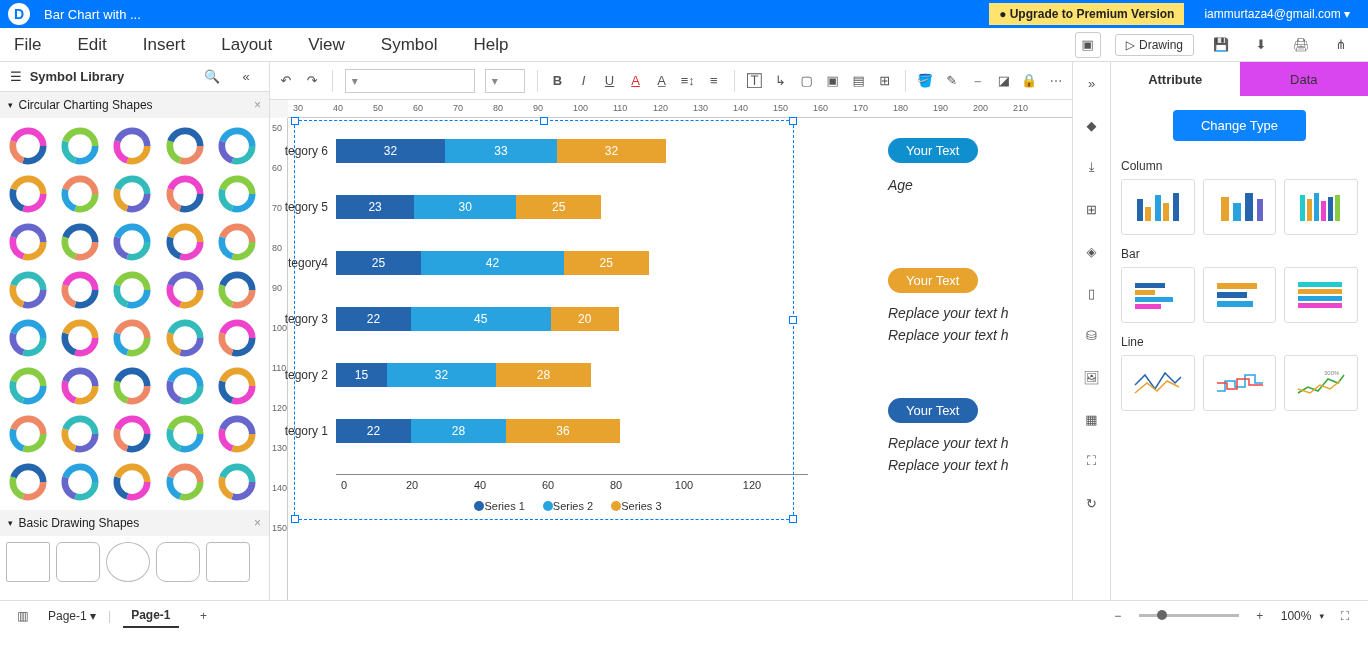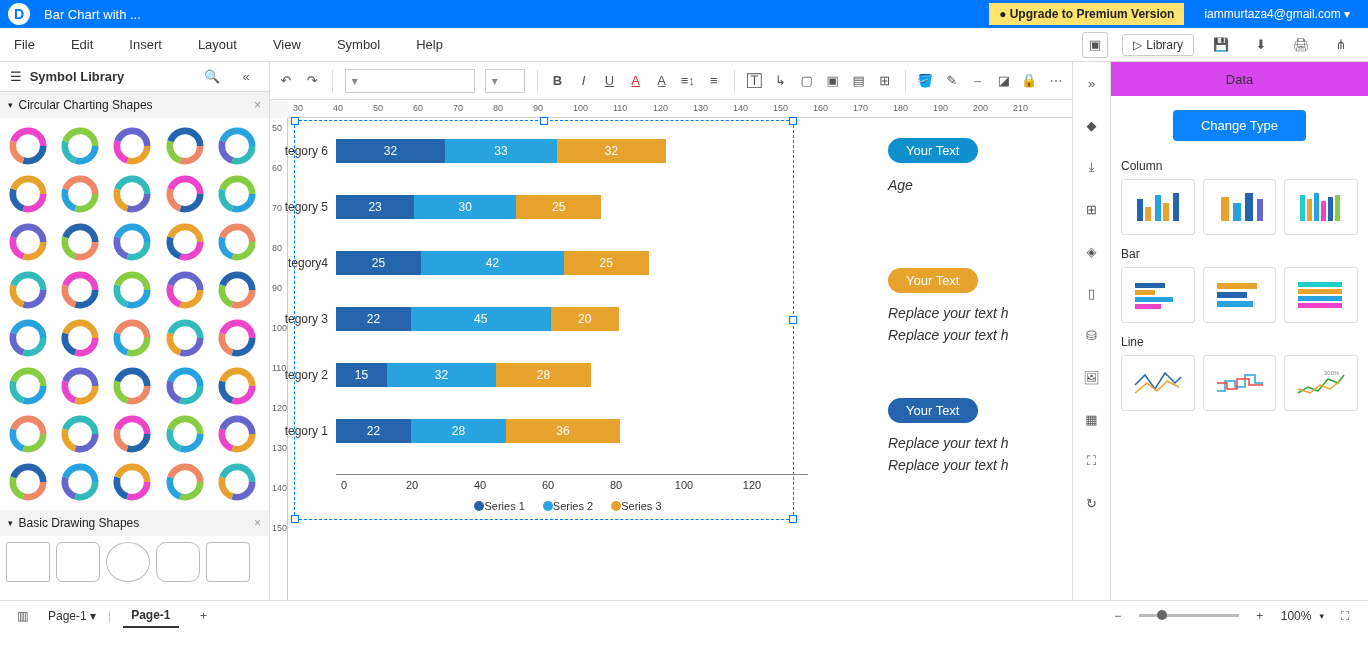--- a/index.html
+++ b/index.html
@@ -4,21 +4,21 @@
 <style>
 *{box-sizing:border-box;margin:0;padding:0;font-family:Arial,sans-serif}
 body{width:1368px;height:660px;overflow:hidden;background:#fff;font-size:13px;color:#333}
 .topbar{height:28px;background:#0078ff;display:flex;align-items:center;padding:0 8px;color:#fff}
 .logo{width:22px;height:22px;background:#fff;border-radius:50%;color:#0078ff;display:flex;align-items:center;justify-content:center;font-weight:bold;font-size:14px;margin-right:14px}
 .doc-title{font-size:13px}
 .topbar-spacer{flex:1}
 .upgrade{background:#ffe36e;color:#222;padding:4px 10px;font-size:12px;font-weight:bold;margin-right:20px;cursor:pointer}
 .user{margin-right:10px;font-size:12px}
 .menubar{height:34px;display:flex;align-items:center;padding:0 14px;border-bottom:1px solid #ddd}
-.menubar .m{margin-right:36px;cursor:pointer;font-size:13px}
+.menubar .m{margin-right:36px;cursor:pointer;font-size:17px}
 .menubar-right{margin-left:auto;display:flex;align-items:center;gap:14px}
 .icon-btn{width:26px;height:26px;display:flex;align-items:center;justify-content:center;cursor:pointer;border-radius:3px;color:#555}
 .icon-btn.boxed{border:1px solid #ccc}
 .present-btn{display:flex;align-items:center;gap:4px;border:1px solid #ccc;padding:3px 10px;border-radius:3px;cursor:pointer;font-size:12px}
 .main{display:flex;height:calc(100% - 28px - 34px - 30px - 30px)}
 .left-panel{width:270px;border-right:1px solid #ddd;display:flex;flex-direction:column}
 .lib-header{height:30px;display:flex;align-items:center;padding:0 10px;border-bottom:1px solid #ddd;gap:8px}
 .lib-header .title{font-weight:bold;flex:1}
 .section-head{padding:6px 8px;background:#f3f3f3;display:flex;align-items:center;font-size:12px;color:#222}
 .section-head .caret{margin-right:6px;font-size:9px}
@@ -85,21 +85,21 @@
 <div class="menubar">
   <div class="m">File</div>
   <div class="m">Edit</div>
   <div class="m">Insert</div>
   <div class="m">Layout</div>
   <div class="m">View</div>
   <div class="m">Symbol</div>
   <div class="m">Help</div>
   <div class="menubar-right">
     <div class="icon-btn boxed">▣</div>
-    <div class="present-btn">▷<span>Library</span></div>
+    <div class="present-btn">▷<span>Drawing</span></div>
     <div class="icon-btn">💾</div>
     <div class="icon-btn">⬇</div>
     <div class="icon-btn">🖨</div>
     <div class="icon-btn">⋔</div>
   </div>
 </div>
 
 <div class="main">
 
   <div class="left-panel">
@@ -593,20 +593,21 @@
     <div class="icon-btn">▯</div>
     <div class="icon-btn">⛁</div>
     <div class="icon-btn">🖼</div>
     <div class="icon-btn">▦</div>
     <div class="icon-btn">⛶</div>
     <div class="icon-btn">↻</div>
   </div>
 
   <div class="right-panel">
     <div class="tabs">
+      <div class="tab active">Attribute</div>
       <div class="tab">Data</div>
     </div>
     <div class="change-btn">Change Type</div>
     <div class="ct-section">
       <div class="ct-label">Column</div>
       <div class="ct-row">
         <div class="ct-card">
             <svg width="50" height="36">
               <rect x="4" y="10" width="6" height="22" fill="#2565ae"></rect>
               <rect x="12" y="18" width="6" height="14" fill="#e8a22e"></rect>

